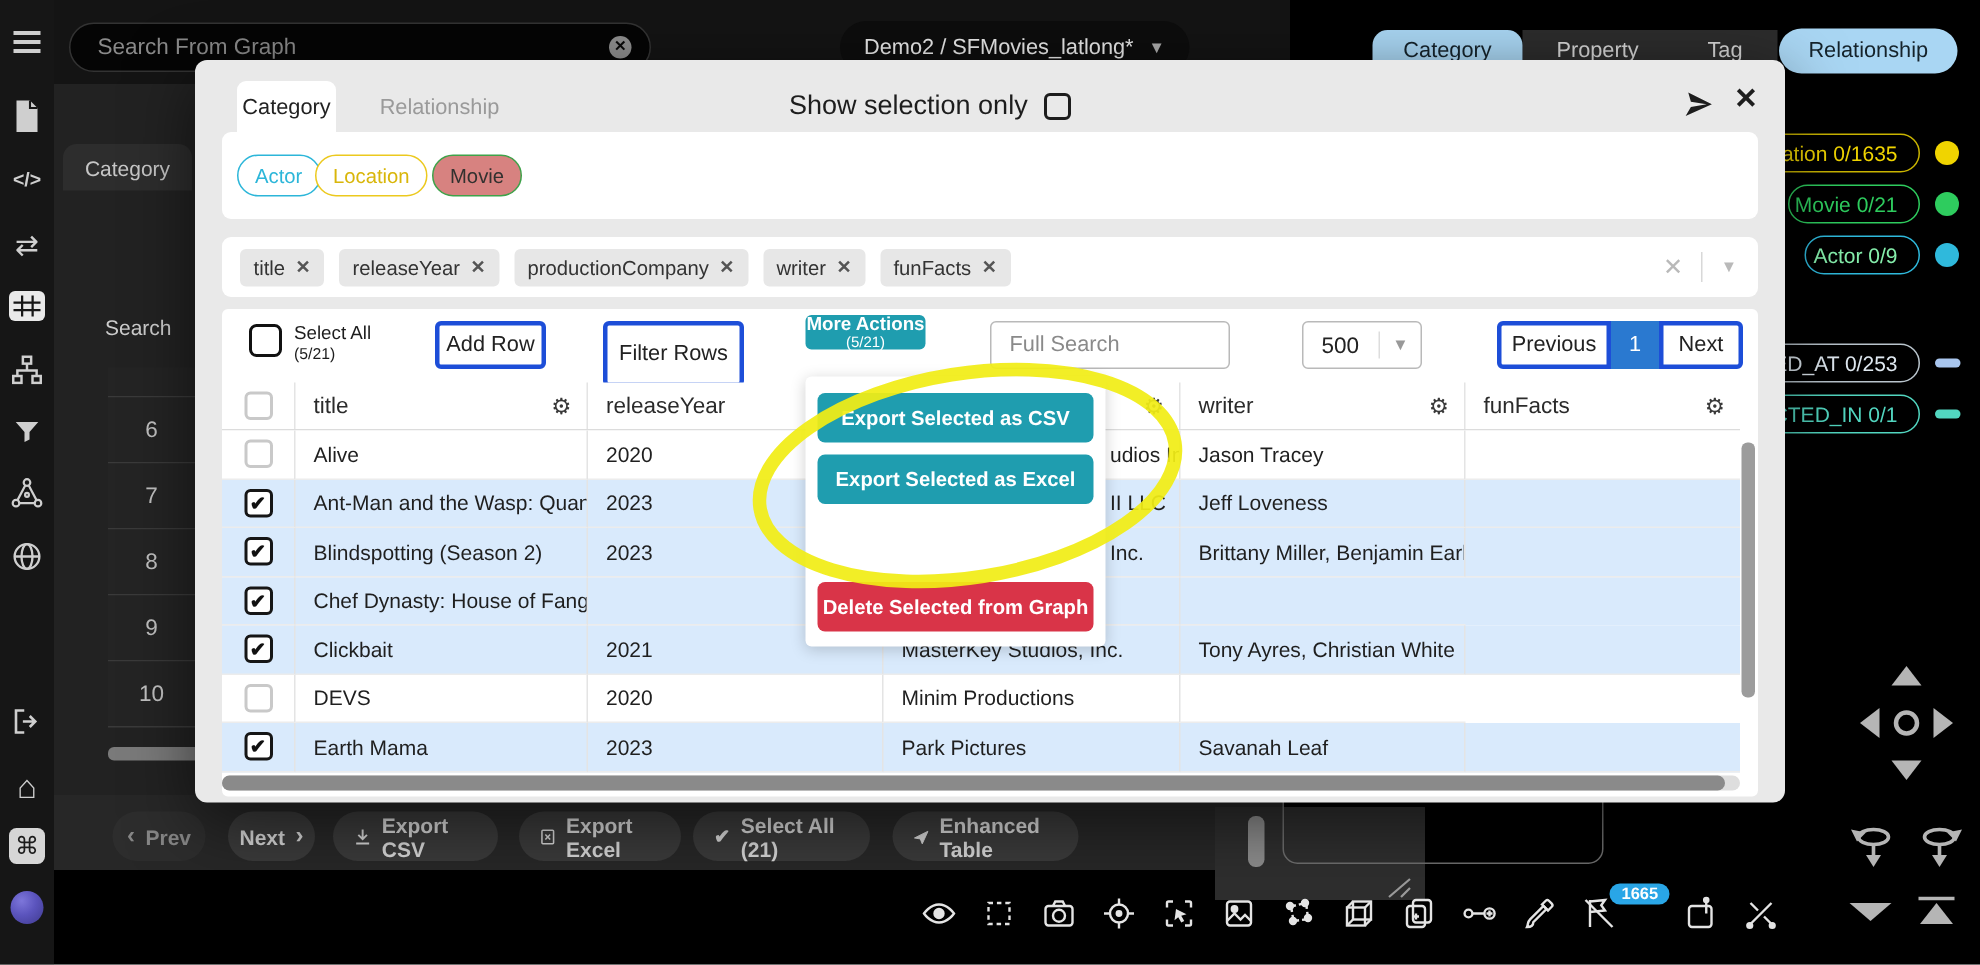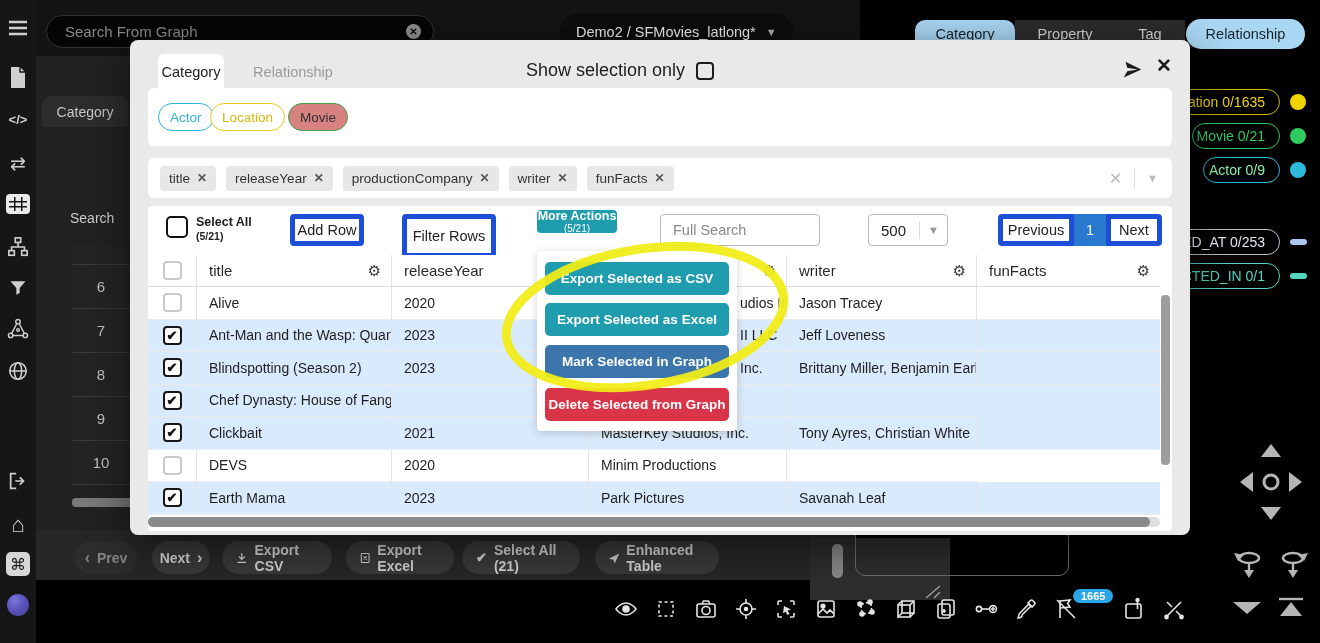--- a/index.html
+++ b/index.html
@@ -107,23 +107,23 @@
      gap:7px; padding:0 9px; font-size:13.5px; color:#333; }
   .prop-chip .x { color:#555; font-size:12px; font-weight:bold; }
   #m-select-right { position:absolute; right:14px; top:0; height:40px; display:flex; align-items:center; gap:12px; color:#b9b9b9; }
   #m-select-right .vdiv { width:1px; height:20px; background:#d8d8d8; }
 
   #m-main { position:absolute; left:18px; top:166px; width:1024px; height:325px; background:#fff; border-radius:4px; }
 
   
   .ctl { position:absolute; font-size:14.5px; }
   #ctl-selall-box { left:36px; top:176px; width:22px; height:22px; border:2.6px solid #111; border-radius:5px; background:#fff; }
-  #ctl-selall-lbl { left:66px; top:175px; color:#1d1d1d; font-size:12.5px; line-height:1.2;font-weight:bold; }
+  #ctl-selall-lbl { left:66px; top:175px; color:#1d1d1d; font-size:12.5px; line-height:1.2; }
   #ctl-selall-lbl .cnt { font-size:10.5px; }
-  .wbtn { background:#fff; border:5px solid #1d4ed8; border-radius:4px; color:#222;
+  .wbtn { background:#fff; border:3px solid #1d4ed8; border-radius:4px; color:#222;
      display:flex; align-items:center; justify-content:center; }
   #ctl-addrow { left:160px; top:174px; width:74px; height:32px; }
   #ctl-filterrows { left:272px; top:174px; width:94px; height:44px; }
   #ctl-moreactions { left:407px; top:170px; width:80px; height:23px; background:#1f9daf; border-radius:4px;
      color:#fff; display:flex; flex-direction:column; align-items:center; justify-content:center; }
   #ctl-moreactions .l1 { font-size:12.5px; font-weight:bold; }
   #ctl-moreactions .l2 { font-size:10px; }
   #ctl-fullsearch { left:530px; top:174px; width:160px; height:32px; border:1px solid #b9b9b9; border-radius:4px;
      padding:0 12px; font-size:14.5px; color:#333; outline:none; position:absolute; }
   #ctl-fullsearch::placeholder { color:#8a8a8a; }
@@ -602,21 +602,20 @@
     </div>
 
     <div id="m-vscroll"></div>
     <div id="m-hscroll">
         <div class="thumb"></div>
       </div>
 
     <div id="m-menu">
       <div class="menu-btn hand" style="top:11px; background:#1f9daf">Export Selected as CSV</div>
       <div class="menu-btn hand" style="top:52px; background:#1f9daf">Export Selected as Excel</div>
-      <div class="menu-btn hand" style="top:94px; background:#3c75ac">Mark Selected in Graph</div>
       <div class="menu-btn hand" style="top:137px; background:#d93448">Delete Selected from Graph</div>
     </div>
 
     <svg id="annot" width="300" height="165">
       <ellipse cx="150" cy="82" rx="140" ry="68" fill="none" stroke="#f1ed15" stroke-width="9" opacity="0.93" transform="rotate(-9 150 82)"></ellipse>
     </svg>
   </div>
 
 </div>
 

